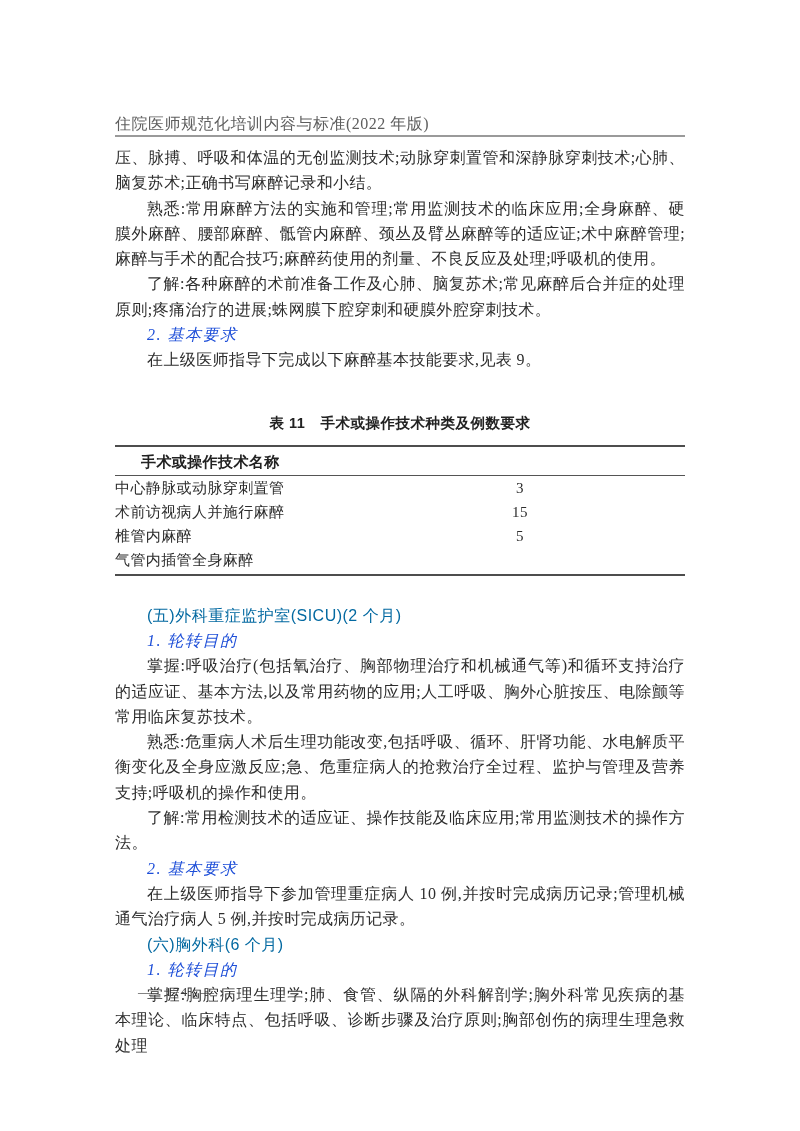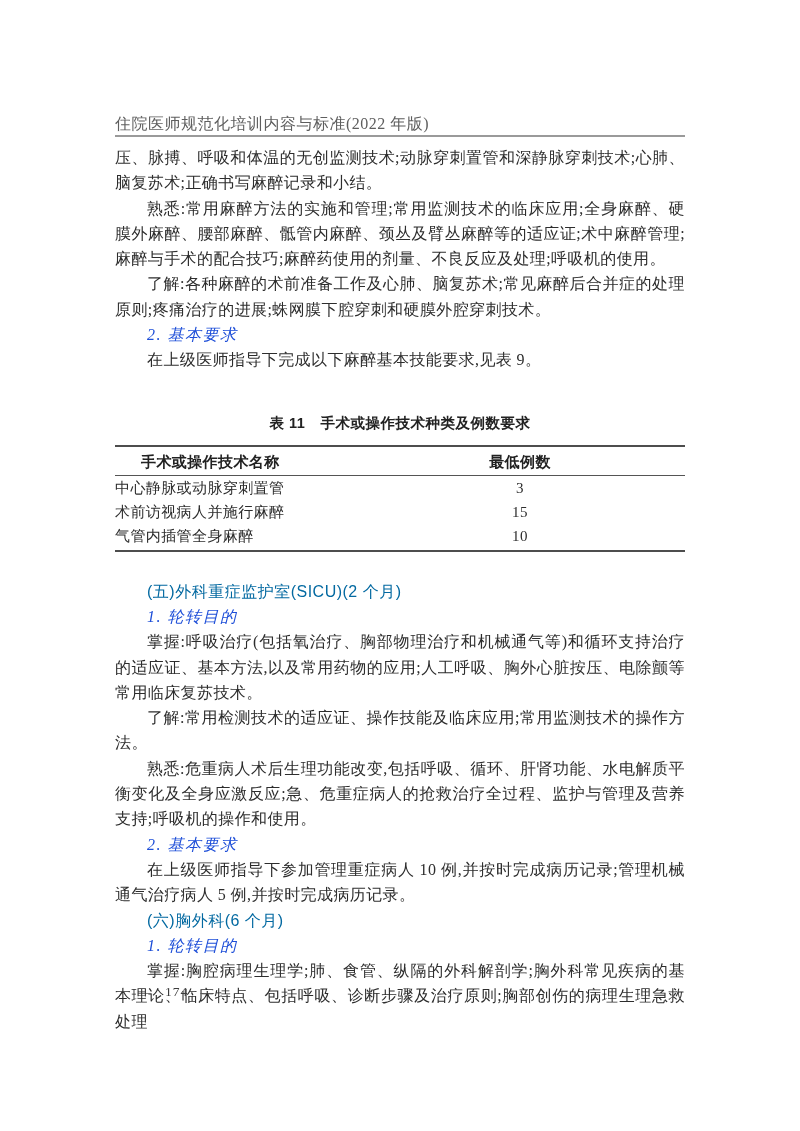--- a/index.html
+++ b/index.html
@@ -102,46 +102,49 @@
       <p>熟悉:常用麻醉方法的实施和管理;常用监测技术的临床应用;全身麻醉、硬膜外麻醉、腰部麻醉、骶管内麻醉、颈丛及臂丛麻醉等的适应证;术中麻醉管理;麻醉与手术的配合技巧;麻醉药使用的剂量、不良反应及处理;呼吸机的使用。</p>
       <p>了解:各种麻醉的术前准备工作及心肺、脑复苏术;常见麻醉后合并症的处理原则;疼痛治疗的进展;蛛网膜下腔穿刺和硬膜外腔穿刺技术。</p>
       <p class="kaiti-item">2. 基本要求</p>
       <p>在上级医师指导下完成以下麻醉基本技能要求,见表 9。</p>
 
       <div class="table-block">
         <div class="table-title">表 11　手术或操作技术种类及例数要求</div>
         <div class="op-table">
           <div class="t-row t-head">
             <div class="t-c1">手术或操作技术名称</div>
-            <div class="t-c2">最低例数</div>
             <div class="t-sp"></div>
           </div>
           <div class="t-row t-first">
             <div class="t-c1">中心静脉或动脉穿刺置管</div>
             <div class="t-c2">3</div>
             <div class="t-sp"></div>
           </div>
           <div class="t-row">
             <div class="t-c1">术前访视病人并施行麻醉</div>
             <div class="t-c2">15</div>
             <div class="t-sp"></div>
           </div>
           <div class="t-row">
+            <div class="t-c1">椎管内麻醉</div>
+            <div class="t-c2">5</div>
+            <div class="t-sp"></div>
+          </div>
+          <div class="t-row">
             <div class="t-c1">气管内插管全身麻醉</div>
-            <div class="t-c2">10</div>
             <div class="t-sp"></div>
           </div>
         </div>
       </div>
 
       <p class="section-heading heading-gap">(五)外科重症监护室(SICU)(2 个月)</p>
       <p class="kaiti-item">1. 轮转目的</p>
       <p>掌握:呼吸治疗(包括氧治疗、胸部物理治疗和机械通气等)和循环支持治疗的适应证、基本方法,以及常用药物的应用;人工呼吸、胸外心脏按压、电除颤等常用临床复苏技术。</p>
+      <p>熟悉:危重病人术后生理功能改变,包括呼吸、循环、肝肾功能、水电解质平衡变化及全身应激反应;急、危重症病人的抢救治疗全过程、监护与管理及营养支持;呼吸机的操作和使用。</p>
       <p>了解:常用检测技术的适应证、操作技能及临床应用;常用监测技术的操作方法。</p>
-      <p>熟悉:危重病人术后生理功能改变,包括呼吸、循环、肝肾功能、水电解质平衡变化及全身应激反应;急、危重症病人的抢救治疗全过程、监护与管理及营养支持;呼吸机的操作和使用。</p>
       <p class="kaiti-item">2. 基本要求</p>
       <p>在上级医师指导下参加管理重症病人 10 例,并按时完成病历记录;管理机械通气治疗病人 5 例,并按时完成病历记录。</p>
 
       <p class="section-heading">(六)胸外科(6 个月)</p>
       <p class="kaiti-item">1. 轮转目的</p>
       <p>掌握:胸腔病理生理学;肺、食管、纵隔的外科解剖学;胸外科常见疾病的基本理论、临床特点、包括呼吸、诊断步骤及治疗原则;胸部创伤的病理生理急救处理</p>
     </div>
   </div>
 
   <div class="doc-footer">— 174 —</div>

